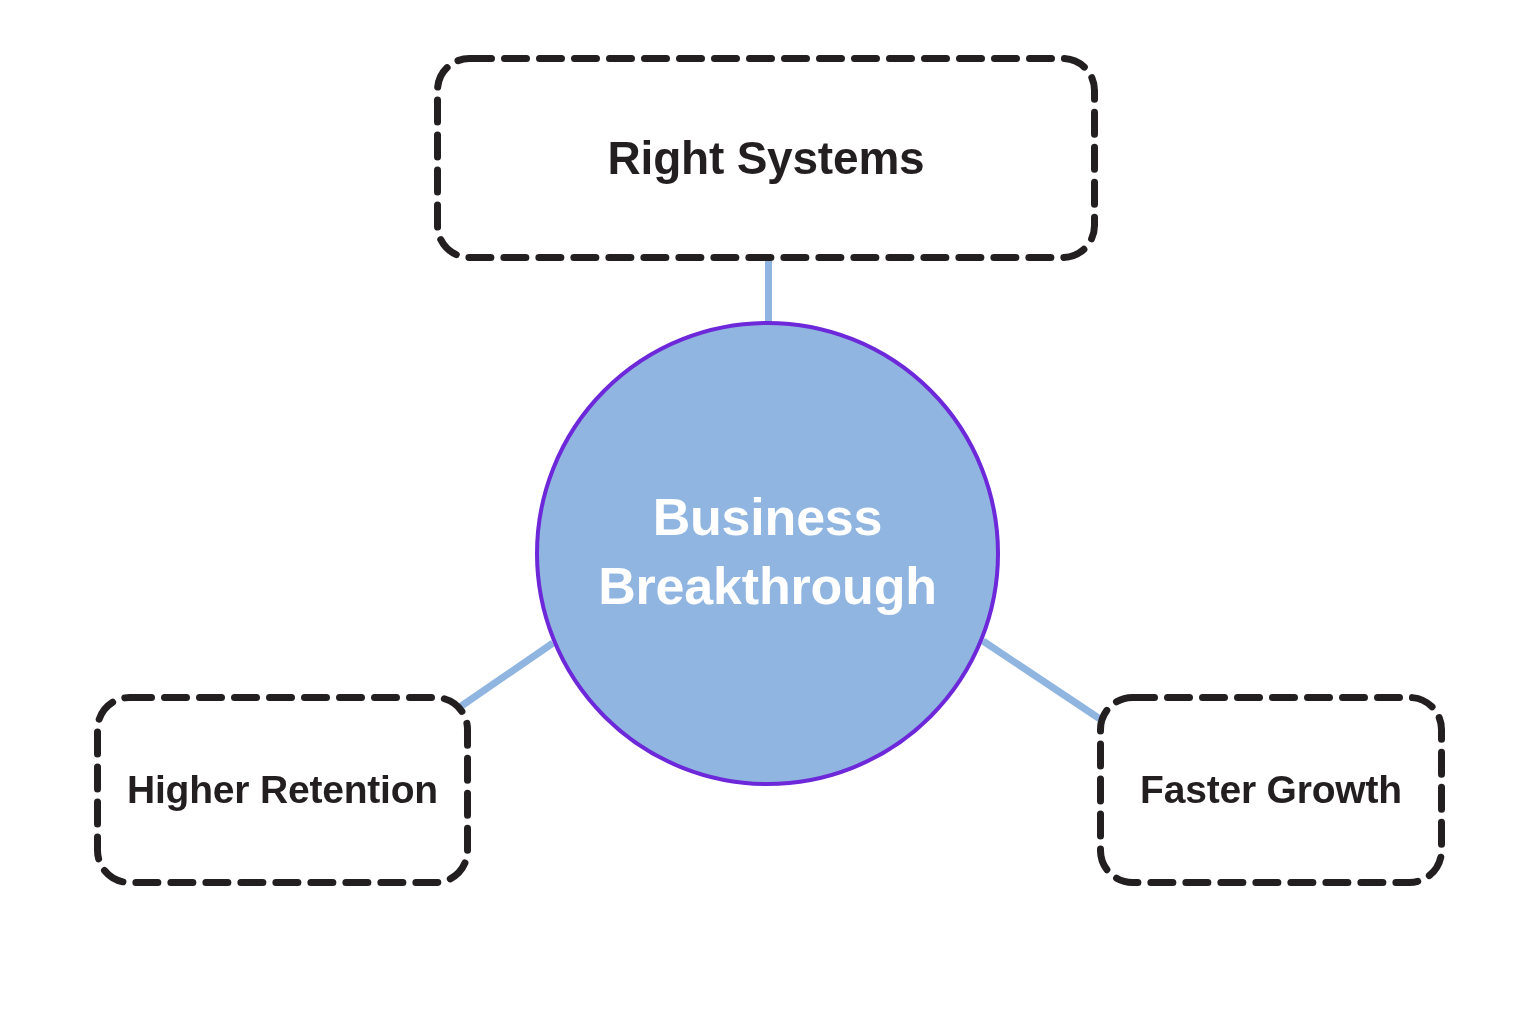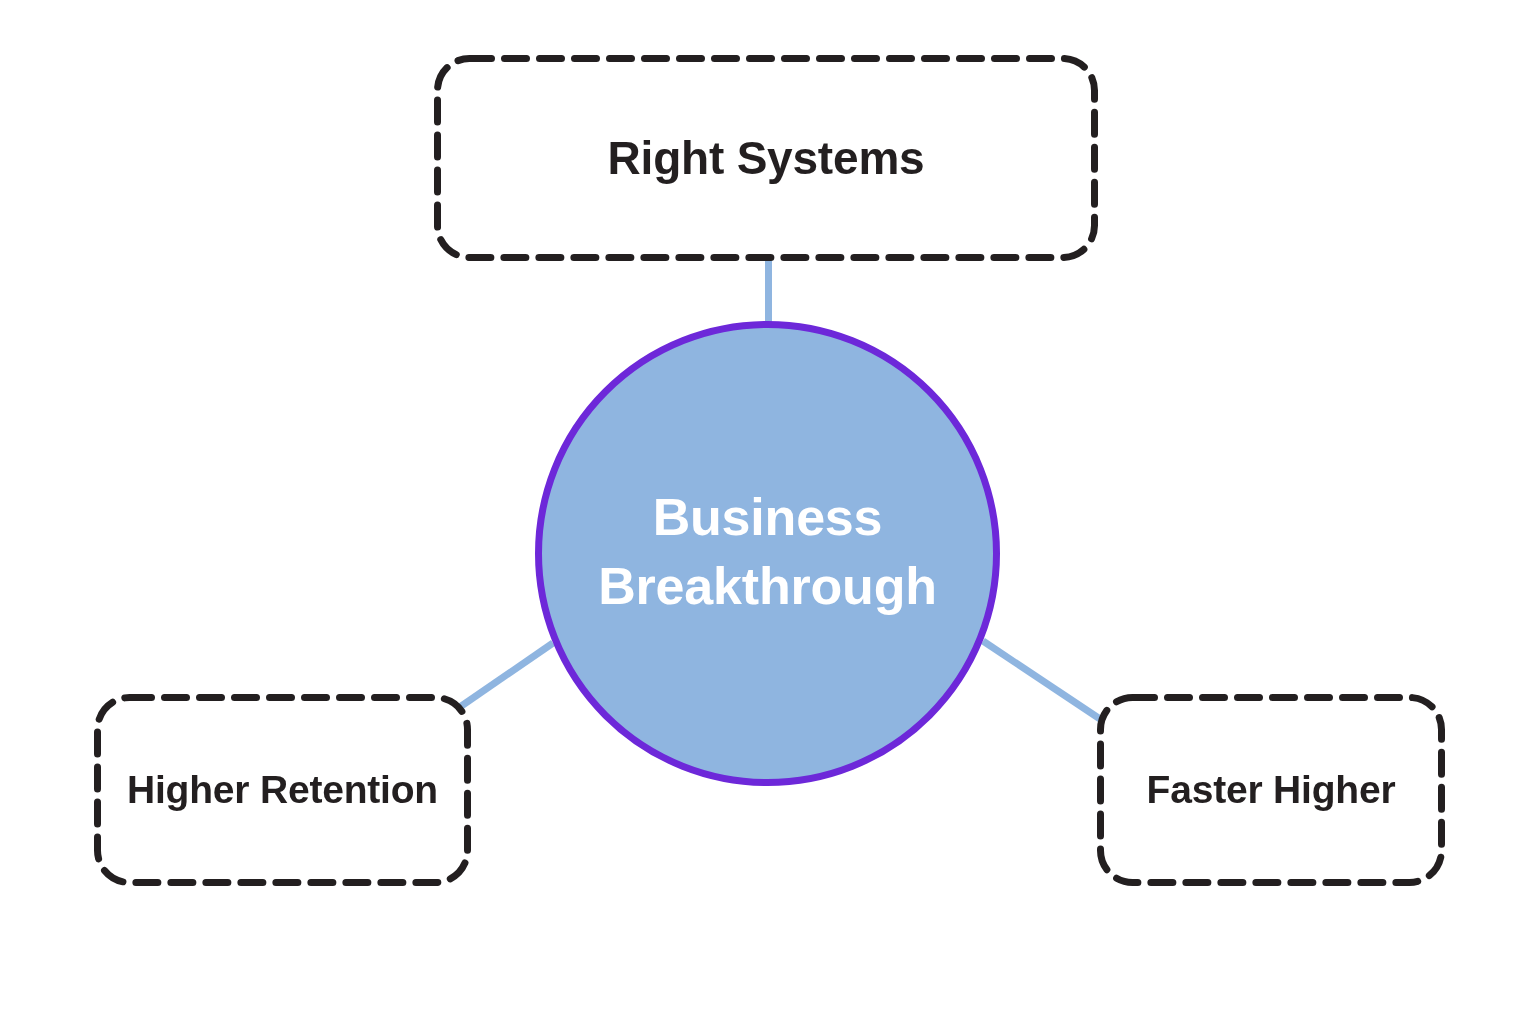--- a/index.html
+++ b/index.html
@@ -33,21 +33,21 @@
 
   
   .center-node {
     position: absolute;
     left: 535px;
     top: 321px;
     width: 465px;
     height: 465px;
     border-radius: 50%;
     background: #8FB5E0;
-    border: 7px solid #6d28d9;
+    border: 4px solid #6d28d9;
     box-sizing: border-box;
     z-index: 2;
     display: flex;
     align-items: center;
     justify-content: center;
   }
   .center-label {
     color: #ffffff;
     font-size: 52px;
     font-weight: bold;
@@ -136,16 +136,16 @@
     <svg class="box-outline" viewBox="0 0 377 192" preserveAspectRatio="none" xmlns="http://www.w3.org/2000/svg">
       <rect x="3.5" y="3.5" width="370" height="185" rx="32" ry="32" fill="none" stroke="#231F20" stroke-width="7" stroke-dasharray="22 13" stroke-linecap="round"></rect>
     </svg>
     <div class="box-label">Higher Retention</div>
   </div>
 
   <div class="box-node" id="node-faster-growth">
     <svg class="box-outline" viewBox="0 0 348 192" preserveAspectRatio="none" xmlns="http://www.w3.org/2000/svg">
       <rect x="3.5" y="3.5" width="341" height="185" rx="32" ry="32" fill="none" stroke="#231F20" stroke-width="7" stroke-dasharray="22 13" stroke-linecap="round"></rect>
     </svg>
-    <div class="box-label">Faster Higher</div>
+    <div class="box-label">Faster Growth</div>
   </div>
 
 </div>
 
 </body></html>

